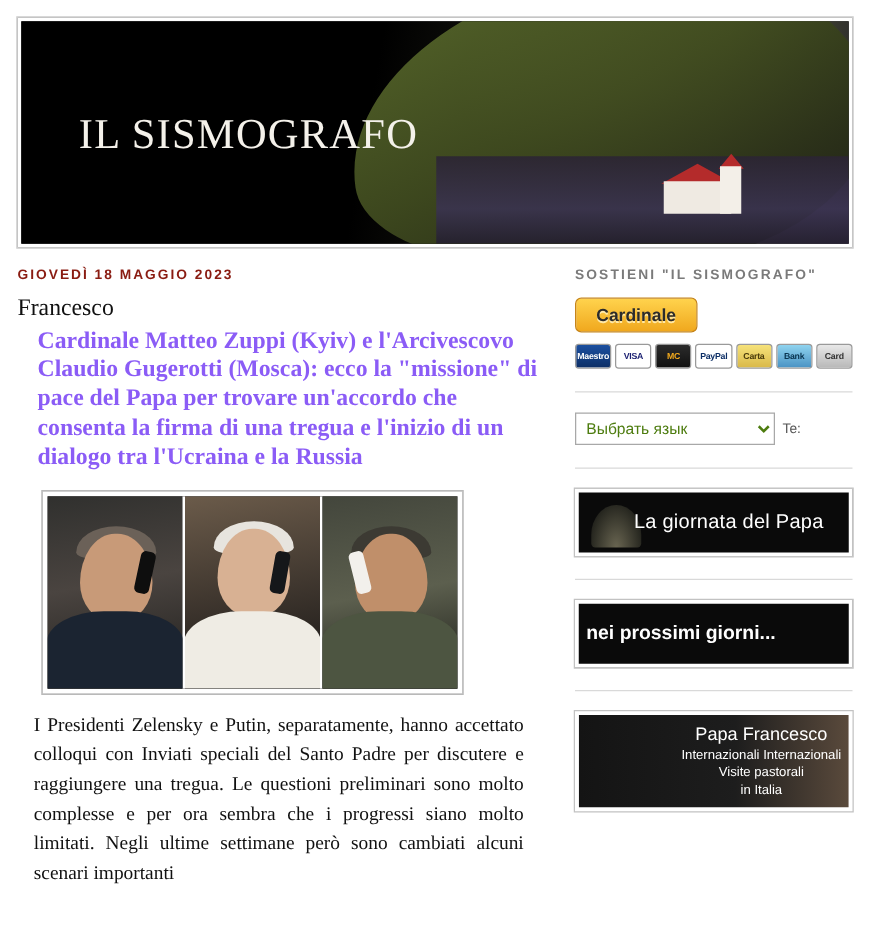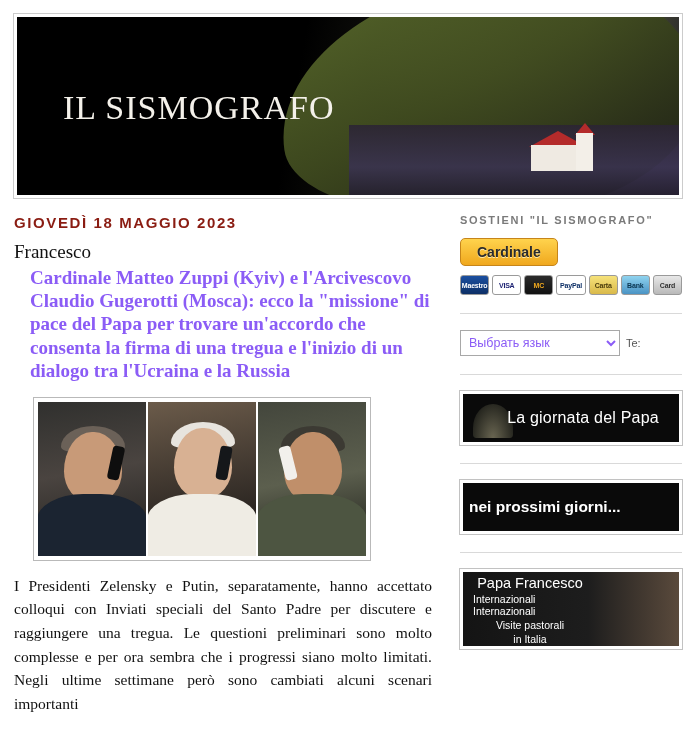--- a/index.html
+++ b/index.html
@@ -112,21 +112,21 @@
     width: 432px;
     padding-right: 14px;
   }
   .side-col {
     width: 236px;
     padding-left: 14px;
   }
 
   .date-line {
     font-family: "Liberation Sans", sans-serif;
-    font-size: 15px;
+    font-size: 11px;
     font-weight: bold;
     letter-spacing: 1.6px;
     color: #8a1c12;
     margin-bottom: 10px;
   }
   .kicker {
     font-family: "Liberation Serif", serif;
     font-size: 19px;
     color: #111111;
     margin-bottom: 3px;
@@ -202,21 +202,21 @@
   .p1 .phone { right: 24px; transform: rotate(12deg); }
   .p2 .phone { right: 26px; transform: rotate(10deg); background: #15171a; }
   .p3 .phone { left: 24px; transform: rotate(-14deg); background: #f2f0ec; }
 
   .body-text {
     font-family: "Liberation Serif", serif;
     font-size: 15.5px;
     line-height: 1.52;
     color: #111111;
     text-align: justify;
-    margin: 0;
+    margin: 13px;
   }
 
   
   .side-title {
     font-family: "Liberation Sans", sans-serif;
     font-size: 11px;
     font-weight: bold;
     letter-spacing: 1.7px;
     color: #7a7a7a;
     margin-bottom: 12px;
@@ -272,21 +272,21 @@
   .select-row {
     display: flex;
     align-items: center;
     gap: 6px;
   }
   .lang-select {
     width: 160px;
     height: 26px;
     font-family: "Liberation Sans", sans-serif;
     font-size: 12.5px;
-    color: #8b5cf6;
+    color: #4d7c0f;
     border: 1px solid #a8a8a8;
     background: #ffffff;
     padding: 2px 4px;
   }
   .select-tail {
     font-family: "Liberation Sans", sans-serif;
     font-size: 11px;
     color: #555555;
   }
 
@@ -318,22 +318,23 @@
     left: 12px;
   }
   .promo-2 .label {
     font-size: 15.5px;
     font-weight: bold;
     padding-left: 6px;
   }
   .promo-3 {
     height: 80px;
     background: linear-gradient(90deg, #141414 0%, #1d1d1d 58%, #5a4a3c 100%);
-    align-items: center;
+    align-items: flex-end;
     padding: 0;
+    flex-direction: column;
   }
   .promo-3 .txt {
     flex: 1;
     padding: 8px 6px 6px 10px;
     display: flex;
     flex-direction: column;
     align-items: center;
     justify-content: flex-start;
     gap: 2px;
   }

